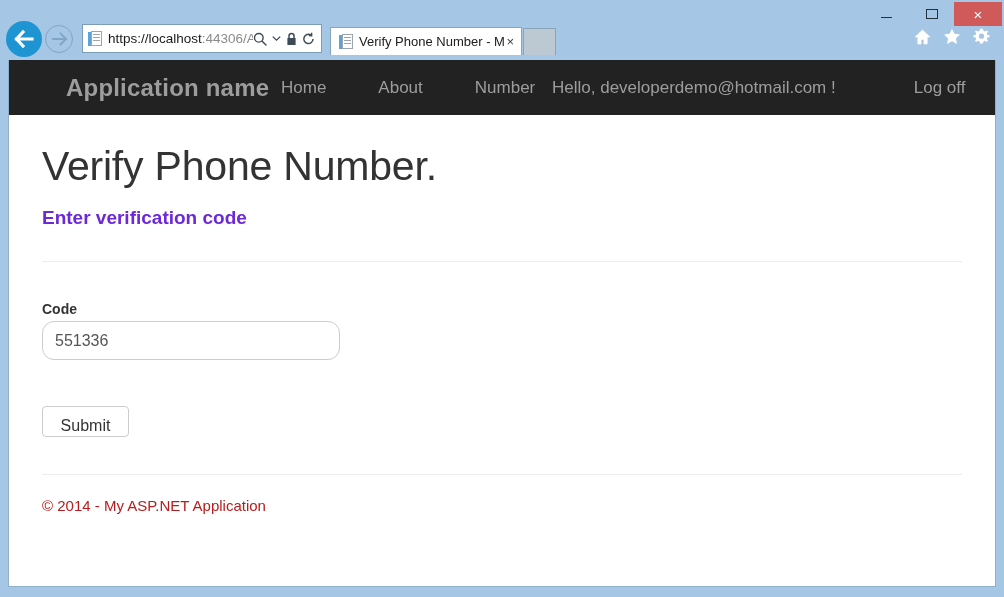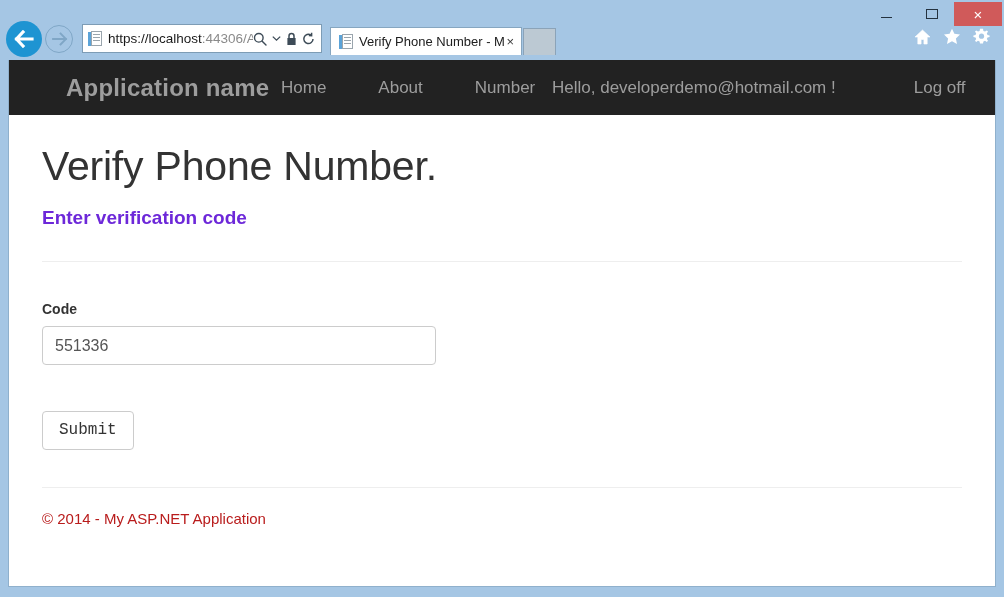--- a/index.html
+++ b/index.html
@@ -147,36 +147,36 @@
   #divider {
     height: 1px; background: #eeeeee;
     margin: 32px 8px 0 8px;
   }
   #form-area { margin-left: 8px; }
   .field-label {
     font-size: 14px; font-weight: bold; color: #333333;
     margin-top: 39px; display: block;
   }
   #code-input {
-    display: block; margin-top: 9px;
-    width: 394px; height: 39px;
-    border: 1px solid #cccccc; border-radius: 4px;
+    display: block; margin-top: 4px;
+    width: 298px; height: 39px;
+    border: 1px solid #cccccc; border-radius: 12px;
     padding: 0 12px;
     font-size: 16px; color: #555555;
     font-family: "Liberation Sans", sans-serif;
     background: #ffffff;
   }
   #submit-button {
     display: block; margin-top: 46px;
-    min-width: 87px; height: 39px;
+    min-width: 87px; height: 31px;
     padding: 0 16px;
     border: 1px solid #cccccc; border-radius: 4px;
     background: #ffffff;
     font-size: 16px; color: #333333;
-    font-family: Liberation Mono, monospace;
+    font-family: Liberation Sans, sans-serif;
     text-align: center;
     line-height: 37px;
   }
   #footer-divider {
     height: 1px; background: #eeeeee;
     margin: 37px 8px 0 8px;
   }
   #footer-text {
     font-size: 15px; color: #b91c1c;
     margin: 22px 0 0 8px;

